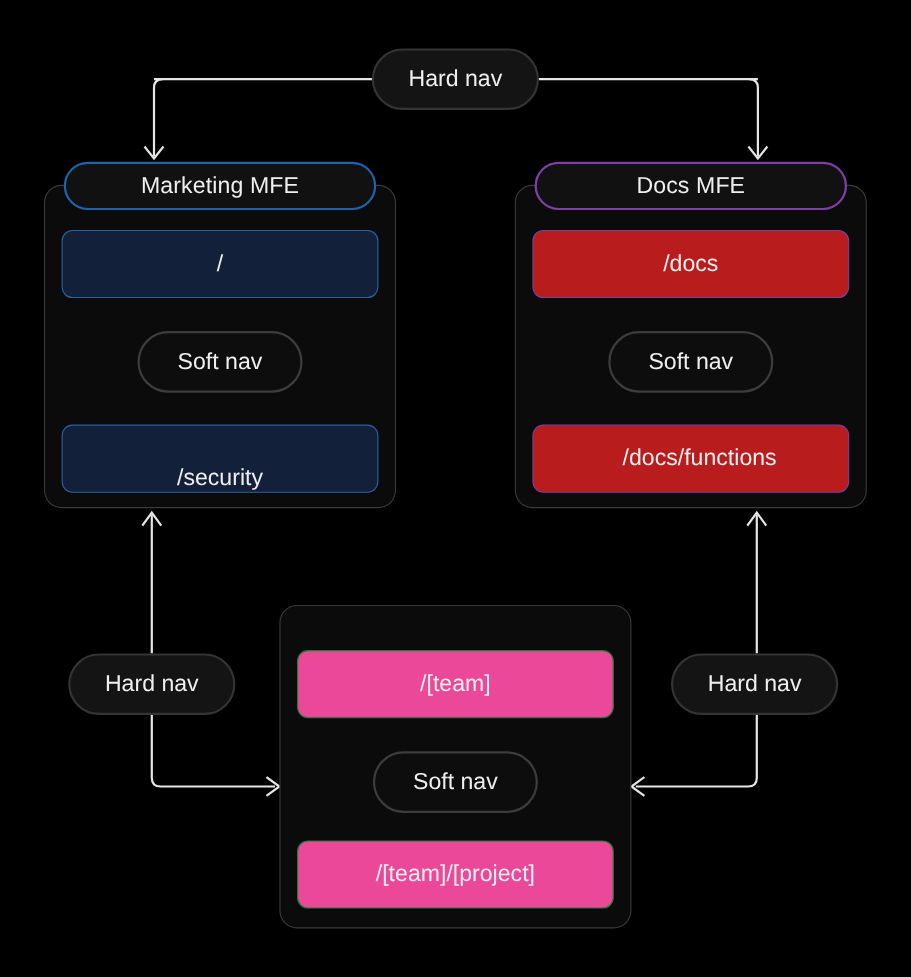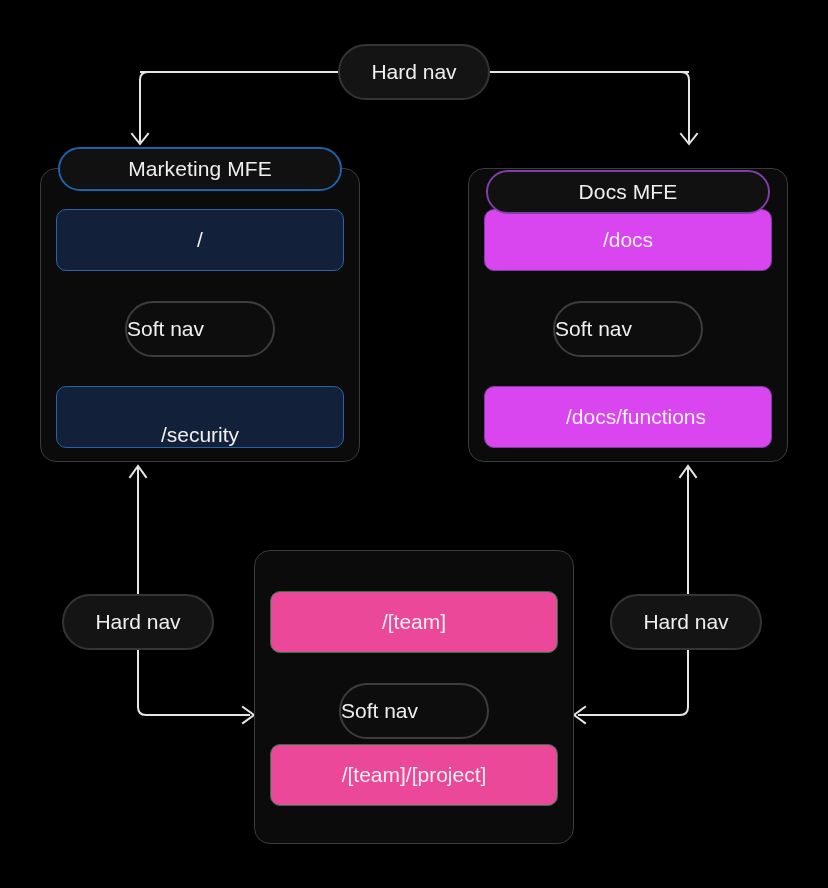--- a/index.html
+++ b/index.html
@@ -76,33 +76,33 @@
     border-radius: 10px;
     display: flex;
     align-items: center;
     justify-content: center;
     box-sizing: border-box;
     font-size: 21px;
     color: #efefef;
     z-index: 4;
   }
   .route-box.blue   { background: #132039; border: 1px solid #2a62a3; }
-  .route-box.purple { background: #d946ef; border: 1px solid #7a3fa0; }
+  .route-box.purple { background: #b91c1c; border: 1px solid #7a3fa0; }
   .route-box.green  { background: #ec4899; border: 1px solid #1f7b3d; }
 
   
   .softnav-pill {
     position: absolute;
     height: 56px;
     border-radius: 28px;
     background: #0d0d0d;
     border: 2px solid #3d3d3d;
     display: flex;
     align-items: center;
-    justify-content: flex-start;
+    justify-content: center;
     box-sizing: border-box;
     font-size: 21px;
     color: #efefef;
     z-index: 6;
   }
   
   .hardnav-pill {
     position: absolute;
     height: 56px;
     border-radius: 28px;
@@ -181,21 +181,21 @@
   <div class="softnav-pill" style="left:125px; top:301px; width:150px;">
     <span>Soft nav</span>
   </div>
 
   <div class="route-box blue" style="left:56px; top:386px; width:288px;align-items:flex-end;">
     <span>/security</span>
   </div>
 
   <div class="mfe-group" style="left:468px; top:168px; width:320px; height:294px;"></div>
 
-  <div class="mfe-header purple" style="left:486px; top:147px; width:284px;margin-top:23px;">
+  <div class="mfe-header purple" style="left:486px; top:147px; width:284px;">
     <span>Docs MFE</span>
   </div>
 
   <div class="route-box purple" style="left:484px; top:209px; width:288px;">
     <span>/docs</span>
   </div>
 
   <div class="softnav-pill" style="left:553px; top:301px; width:150px;">
     <span>Soft nav</span>
   </div>
@@ -208,21 +208,21 @@
 
 
   <div class="route-box green" style="left:270px; top:591px; width:288px;">
     <span>/[team]</span>
   </div>
 
   <div class="softnav-pill" style="left:339px; top:683px; width:150px;">
     <span>Soft nav</span>
   </div>
 
-  <div class="route-box green" style="left:270px; top:744px; width:288px;">
+  <div class="route-box green" style="left:270px; top:764px; width:288px;">
     <span>/[team]/[project]</span>
   </div>
 
   <div class="hardnav-pill" style="left:62px; top:594px; width:152px;">
     <span>Hard nav</span>
   </div>
 
   <div class="hardnav-pill" style="left:610px; top:594px; width:152px;">
     <span>Hard nav</span>
   </div>

